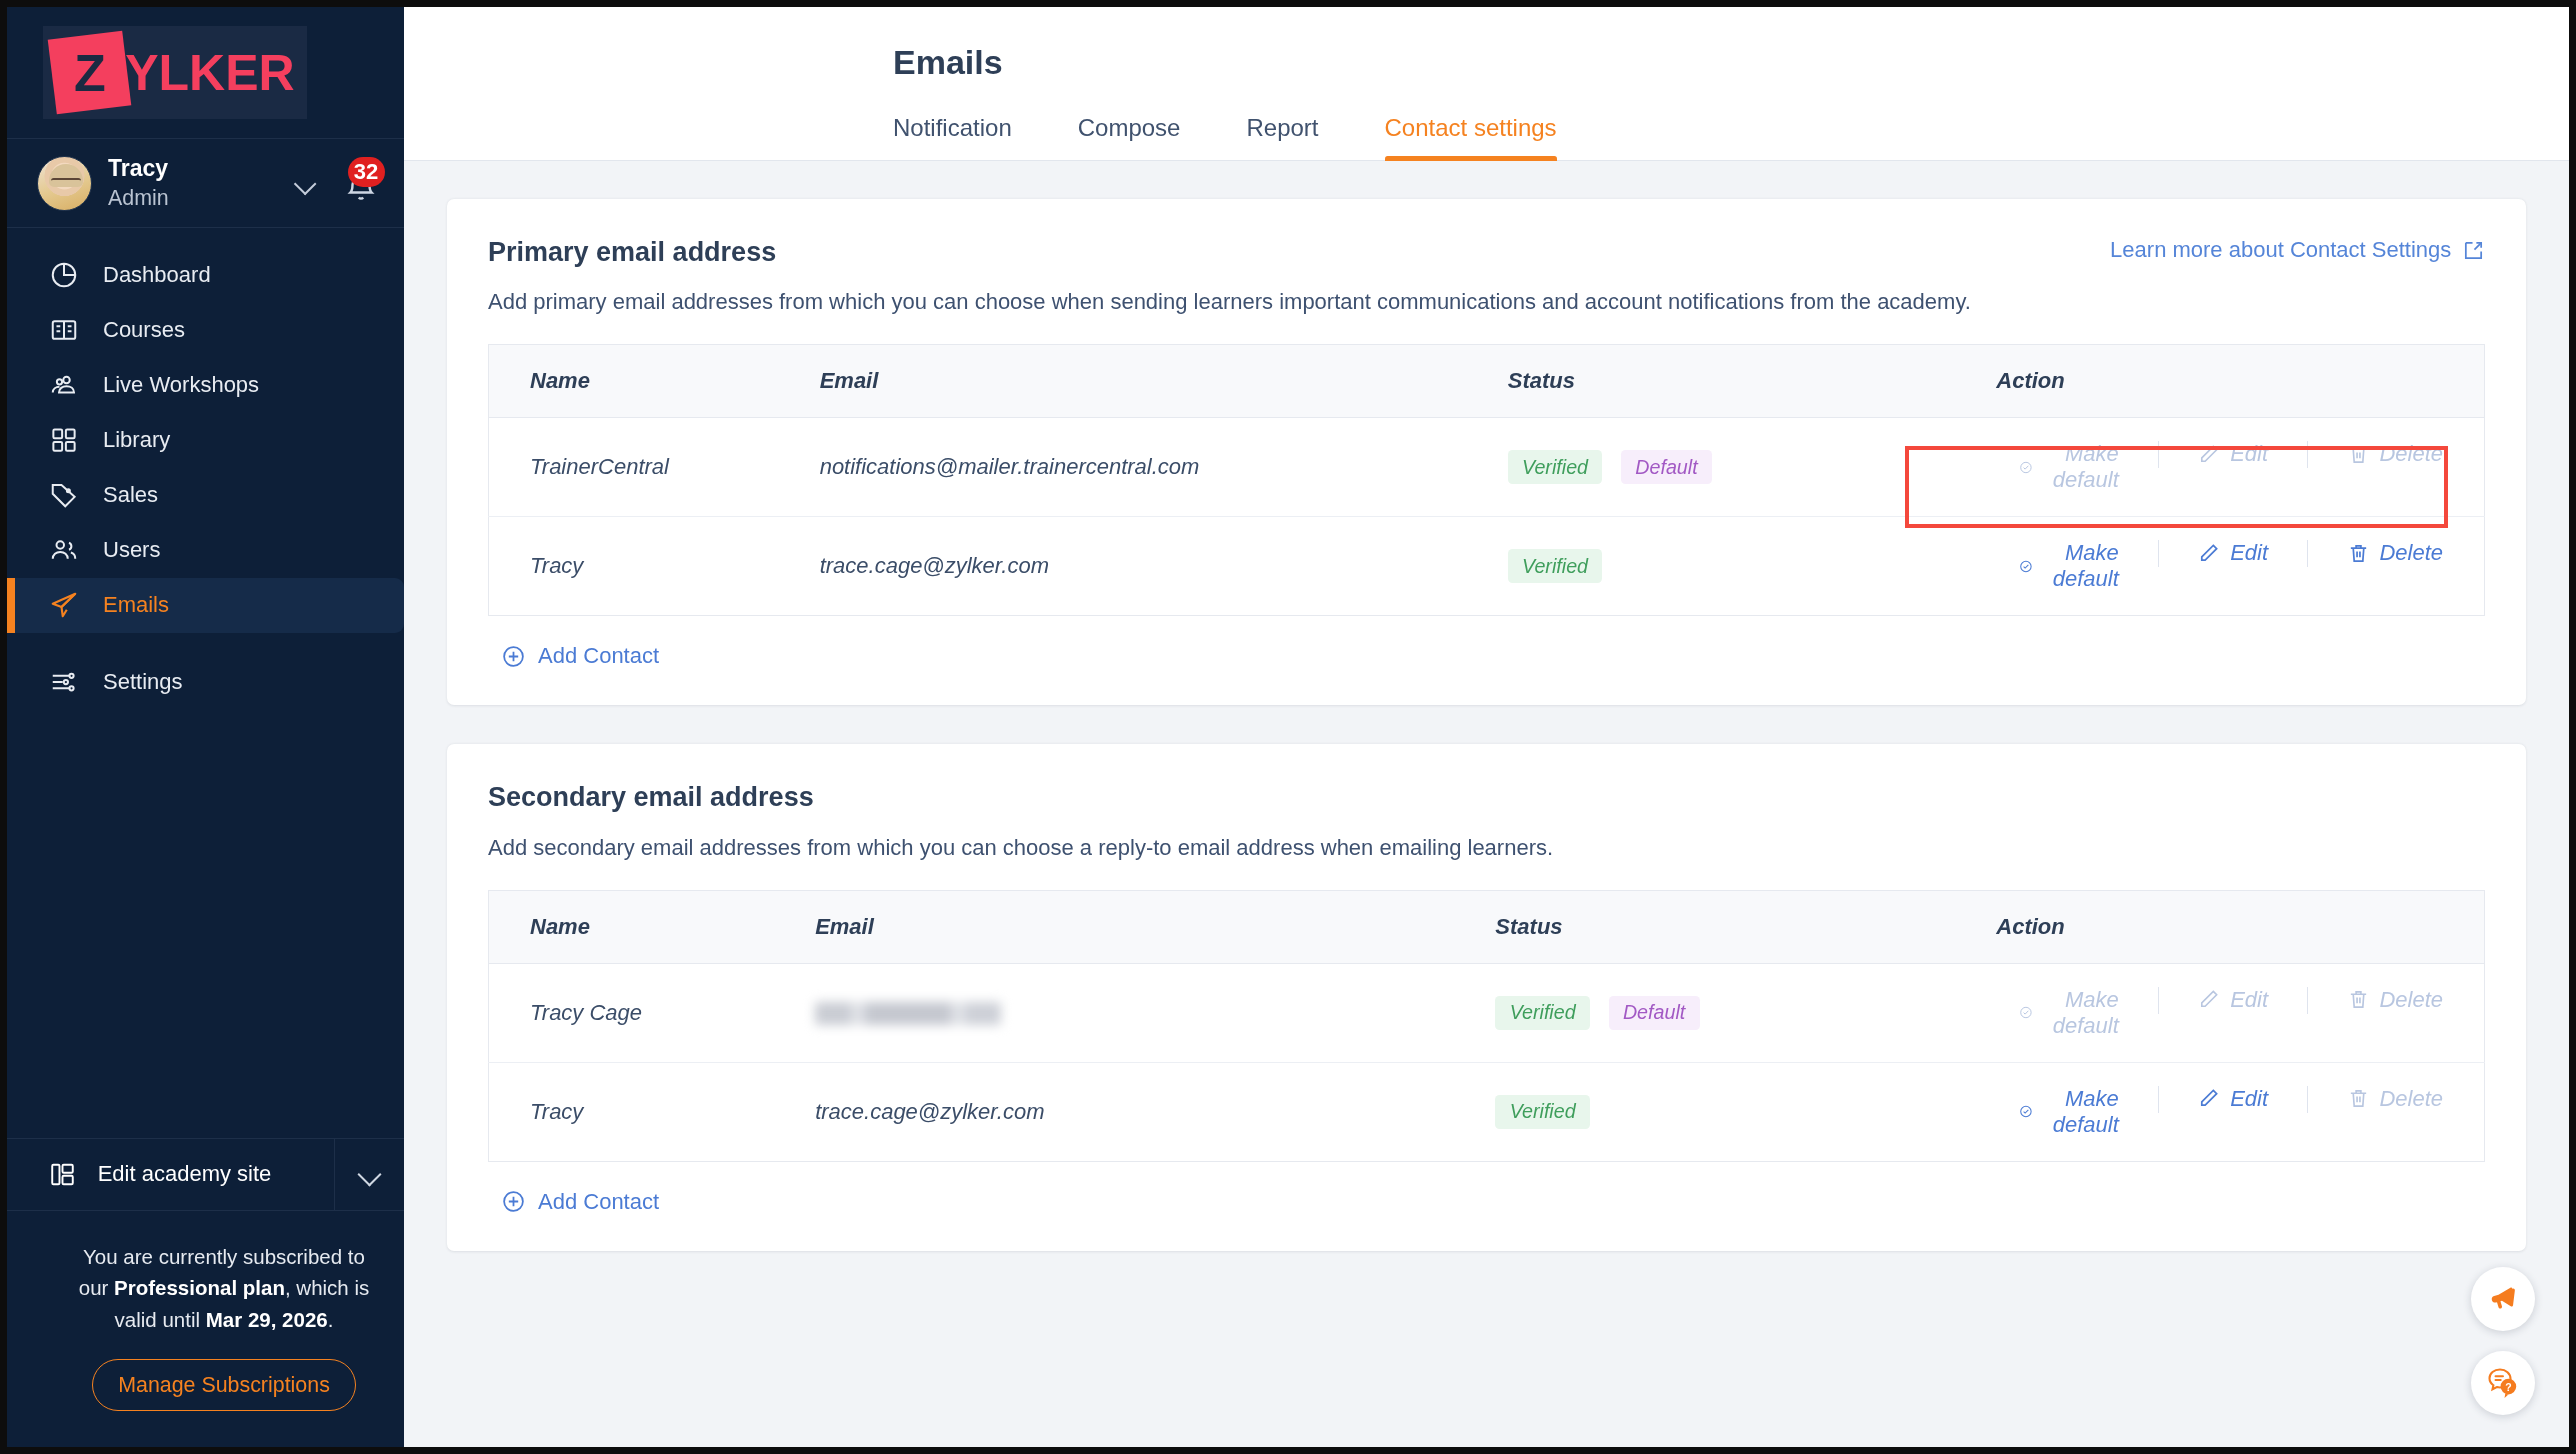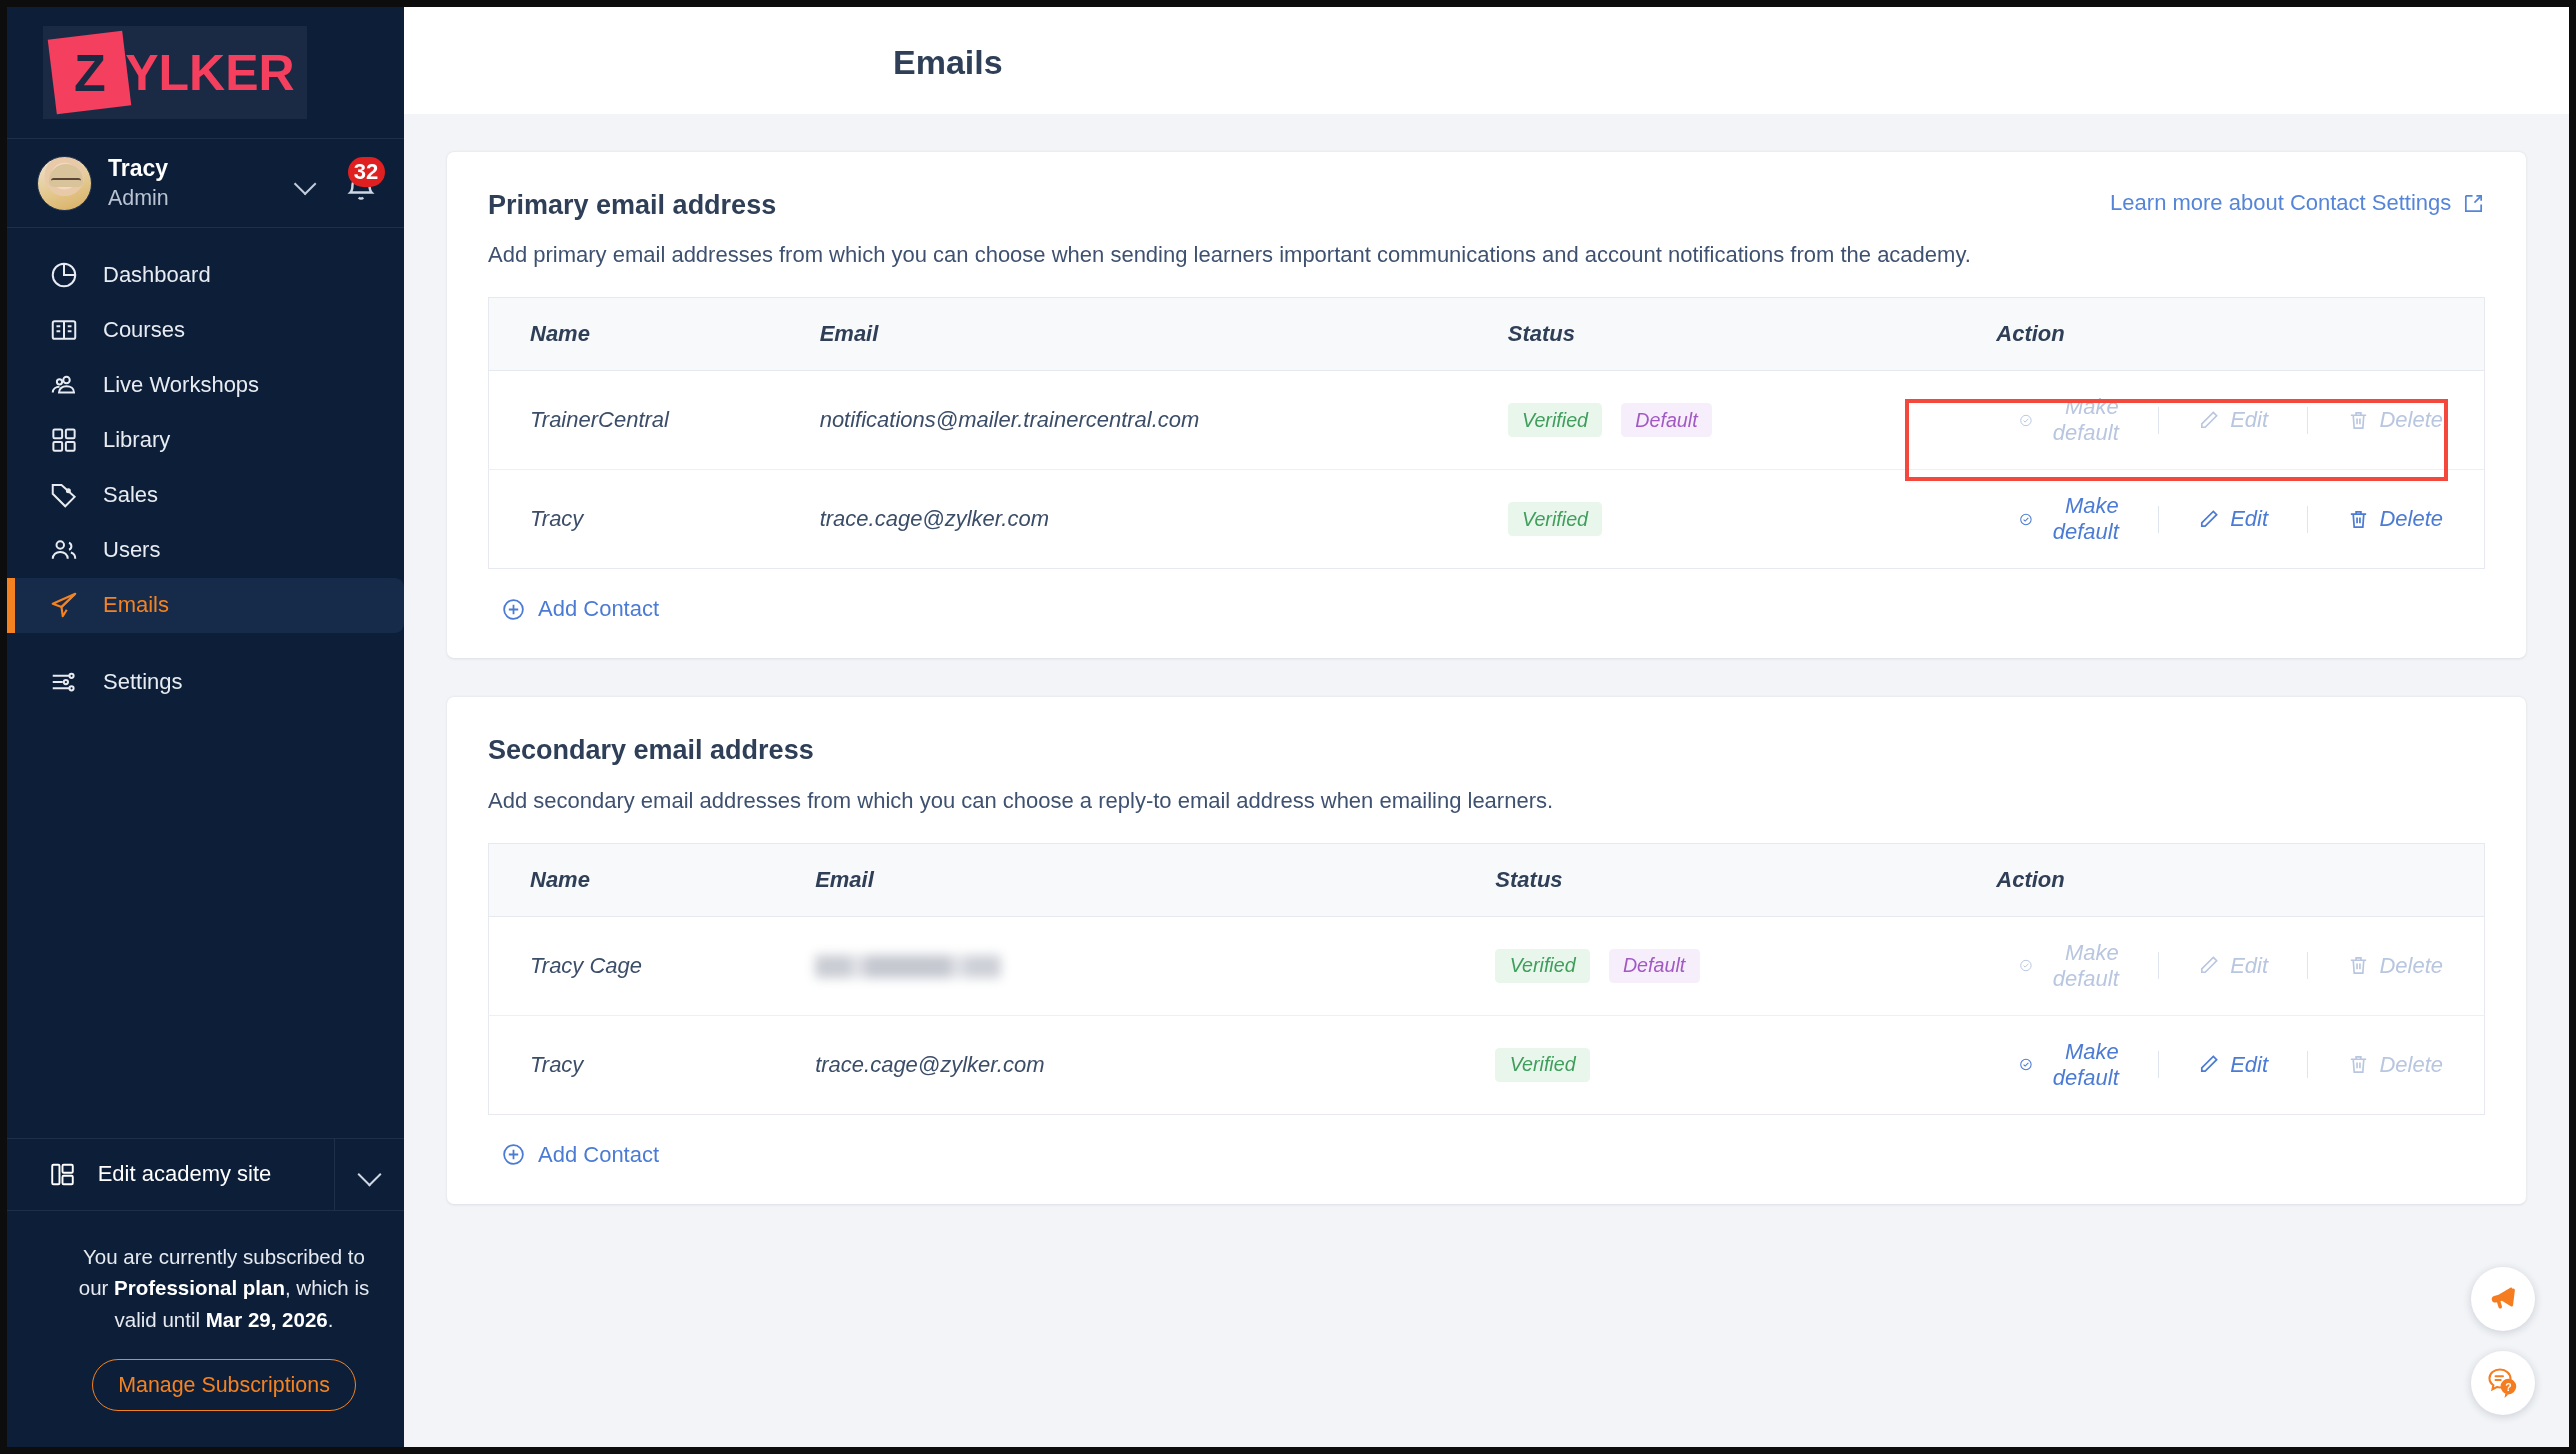--- a/index.html
+++ b/index.html
@@ -215,21 +215,21 @@
   th.c-name { padding-left: 41px !important; }
   th.c-action { text-align: right; padding-right: 41px !important; margin-left: 16px; }
 
   .badge {
     display: inline-block; font-size: 19.7px; border-radius: 4.5px;
     padding: 7.1px 14.3px; margin-right: 12.5px; line-height: 1;
   }
   .badge.verified { background: #e8f6ec; color: #3f9e5c; }
   .badge.default  { background: #f7eefb; color: #a259c4; }
 
-  .actions { display: flex; align-items: center; justify-content: flex-end; gap: 16px; }
+  .actions { display: flex; align-items: flex-start; justify-content: flex-end; gap: 16px; }
   .act {
     display: flex; align-items: center; gap: 9.8px;
     font-size: 22px; color: #4b7bd4; cursor: pointer;
     padding: 0 23px;
   }
   .act.disabled { color: #b8c6e0; cursor: default; }
   .act:last-child { padding-right: 0; }
   .act-sep { width: 0.9px; height: 27px; background: #dfe4ee; }
 
   .add-contact {
@@ -411,20 +411,26 @@
         <span>valid until </span><b>Mar 29, 2026</b><span>.</span>
       </div>
       <button class="manage-btn">Manage Subscriptions</button>
     </div>
   </aside>
 
   <main class="main">
 
     <div class="topbar">
       <div class="page-title">Emails</div>
+      <div class="tabs">
+        <div class="tab">Notification</div>
+        <div class="tab">Compose</div>
+        <div class="tab">Report</div>
+        <div class="tab active">Contact settings</div>
+      </div>
     </div>
 
     <div class="content">
 
       <section class="card">
         <div class="card-head">
           <div class="card-title">Primary email address</div>
           <div class="learn-link">
             <span>Learn more about Contact Settings</span>
             <svg width="23" height="23" viewBox="0 0 24 24" fill="none" stroke="#5585d8" stroke-width="1.8">

